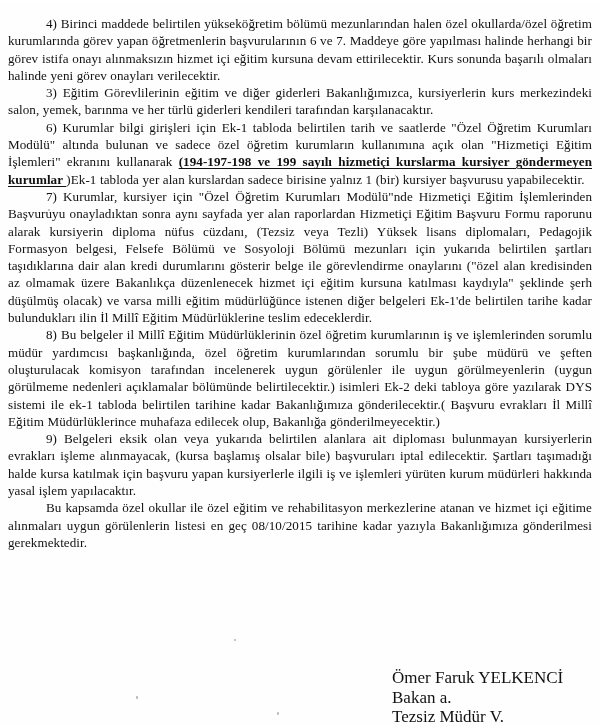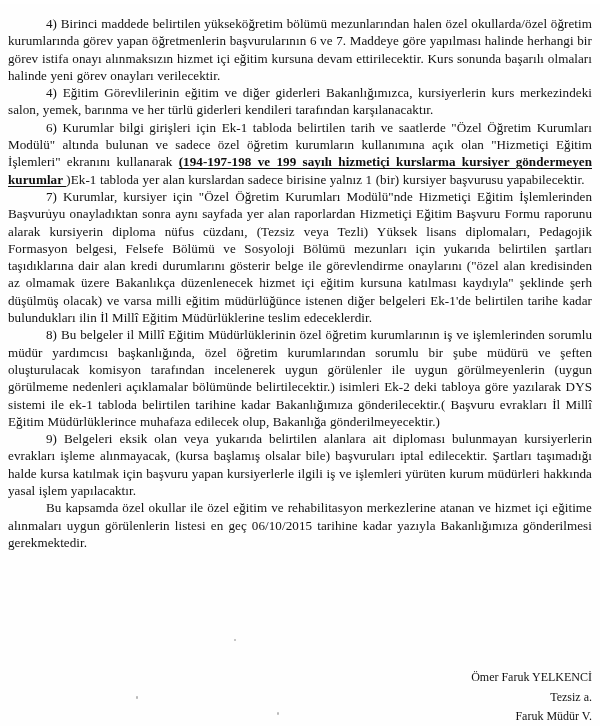--- a/index.html
+++ b/index.html
@@ -50,22 +50,22 @@
     text-decoration: underline;
     text-underline-offset: 1.5px;
   }
 
   
   .signature {
     position: absolute;
     left: 392px;
     top: 664px;
     width: 200px;
-    text-align: right;
-    font-size: 12px;
+    text-align: left;
+    font-size: 17px;
     line-height: 19.5px;
   }
   .signature div { white-space: nowrap; }
 
   
   .speck {
     position: absolute;
     background: #b9b9b9;
     border-radius: 50%;
     pointer-events: none;
@@ -73,39 +73,39 @@
 </style>
 </head>
 <body>
 
 <div class="page">
 
   <div class="doc-body">
 
     <p class="para">4) Birinci maddede belirtilen yükseköğretim bölümü mezunlarından halen özel okullarda/özel öğretim kurumlarında görev yapan öğretmenlerin başvurularının 6 ve 7. Maddeye göre yapılması halinde herhangi bir görev istifa onayı alınmaksızın hizmet içi eğitim kursuna devam ettirilecektir. Kurs sonunda başarılı olmaları halinde yeni görev onayları verilecektir.</p>
 
-    <p class="para">4) Eğitim Görevlilerinin eğitim ve diğer giderleri Bakanlığımızca, kursiyerlerin kurs merkezindeki salon, yemek, barınma ve her türlü giderleri kendileri tarafından karşılanacaktır.</p>
+    <p class="para">3) Eğitim Görevlilerinin eğitim ve diğer giderleri Bakanlığımızca, kursiyerlerin kurs merkezindeki salon, yemek, barınma ve her türlü giderleri kendileri tarafından karşılanacaktır.</p>
 
     <p class="para"><span>6) Kurumlar bilgi girişleri için Ek-1 tabloda belirtilen tarih ve saatlerde "Özel Öğretim Kurumları Modülü" altında bulunan ve sadece özel öğretim kurumların kullanımına açık olan "Hizmetiçi Eğitim İşlemleri" ekranını kullanarak </span><u class="bu">(194-197-198  ve  199  sayılı  hizmetiçi kurslarma kursiyer göndermeyen kurumlar </u><span>)Ek-1 tabloda yer alan kurslardan sadece birisine yalnız 1 (bir) kursiyer başvurusu yapabilecektir.</span></p>
 
     <p class="para">7) Kurumlar, kursiyer için "Özel Öğretim Kurumları Modülü"nde Hizmetiçi Eğitim İşlemlerinden Başvuruyu onayladıktan sonra aynı sayfada yer alan raporlardan Hizmetiçi Eğitim Başvuru Formu raporunu alarak kursiyerin diploma nüfus cüzdanı, (Tezsiz veya Tezli) Yüksek lisans diplomaları, Pedagojik Formasyon belgesi, Felsefe Bölümü ve Sosyoloji Bölümü mezunları için yukarıda belirtilen şartları taşıdıklarına dair alan kredi durumlarını gösterir belge ile görevlendirme onaylarını ("özel alan kredisinden az olmamak üzere Bakanlıkça düzenlenecek hizmet içi eğitim kursuna katılması kaydıyla" şeklinde şerh düşülmüş olacak) ve varsa milli eğitim müdürlüğünce istenen diğer belgeleri Ek-1'de belirtilen tarihe kadar bulundukları ilin İl Millî Eğitim Müdürlüklerine teslim edeceklerdir.</p>
 
     <p class="para"><span>8) Bu belgeler il Millî Eğitim Müdürlüklerinin özel öğretim kurumlarının iş ve işlemlerinden sorumlu müdür yardımcısı başkanlığında, özel öğretim kurumlarından sorumlu bir şube müdürü ve şeften oluşturulacak komisyon tarafından incelenerek uygun görülenler ile uygun görülmeyenlerin (uygun görülmeme nedenleri açıklamalar bölümünde belirtilecektir.) isimleri Ek-2 deki tabloya göre yazılarak DYS sistemi ile ek-1 tabloda belirtilen tarihine kadar Bakanlığımıza gönderilecektir.( Başvuru evrakları İl Millî Eğitim Müdürlüklerince muhafaza edilecek olup, Bakanlığa </span><b class="bold">gönderilmeyecektir.)</b></p>
 
     <p class="para">9) Belgeleri eksik olan veya yukarıda belirtilen alanlara ait diploması bulunmayan kursiyerlerin evrakları işleme alınmayacak, (kursa başlamış olsalar bile) başvuruları iptal edilecektir. Şartları taşımadığı halde kursa katılmak için başvuru yapan kursiyerlerle ilgili iş ve işlemleri yürüten kurum müdürleri hakkında yasal işlem yapılacaktır.</p>
 
-    <p class="para">Bu kapsamda özel okullar ile özel eğitim ve rehabilitasyon merkezlerine atanan ve hizmet içi eğitime alınmaları uygun görülenlerin listesi en geç 06/10/2015 tarihine kadar yazıyla Bakanlığımıza gönderilmesi gerekmektedir.</p>
+    <p class="para">Bu kapsamda özel okullar ile özel eğitim ve rehabilitasyon merkezlerine atanan ve hizmet içi eğitime alınmaları uygun görülenlerin listesi en geç 08/10/2015 tarihine kadar yazıyla Bakanlığımıza gönderilmesi gerekmektedir.</p>
 
 
   </div>
 
   <div class="signature">
     <div>Ömer Faruk YELKENCİ</div>
-    <div>Tezsiz a.</div>
-    <div>Faruk Müdür V.</div>
+    <div>Bakan a.</div>
+    <div>Tezsiz Müdür V.</div>
   </div>
 
   <span class="speck" style="left:234px;top:635px;width:1.5px;height:2px;"></span>
   <span class="speck" style="left:136px;top:692px;width:1.5px;height:2.5px;"></span>
   <span class="speck" style="left:277px;top:708px;width:2px;height:2.5px;"></span>
   <span class="speck" style="left:561px;top:192px;width:1.5px;height:2px;"></span>
   <span class="speck" style="left:48px;top:205px;width:1.5px;height:1.5px;"></span>
 
 </div>
 

